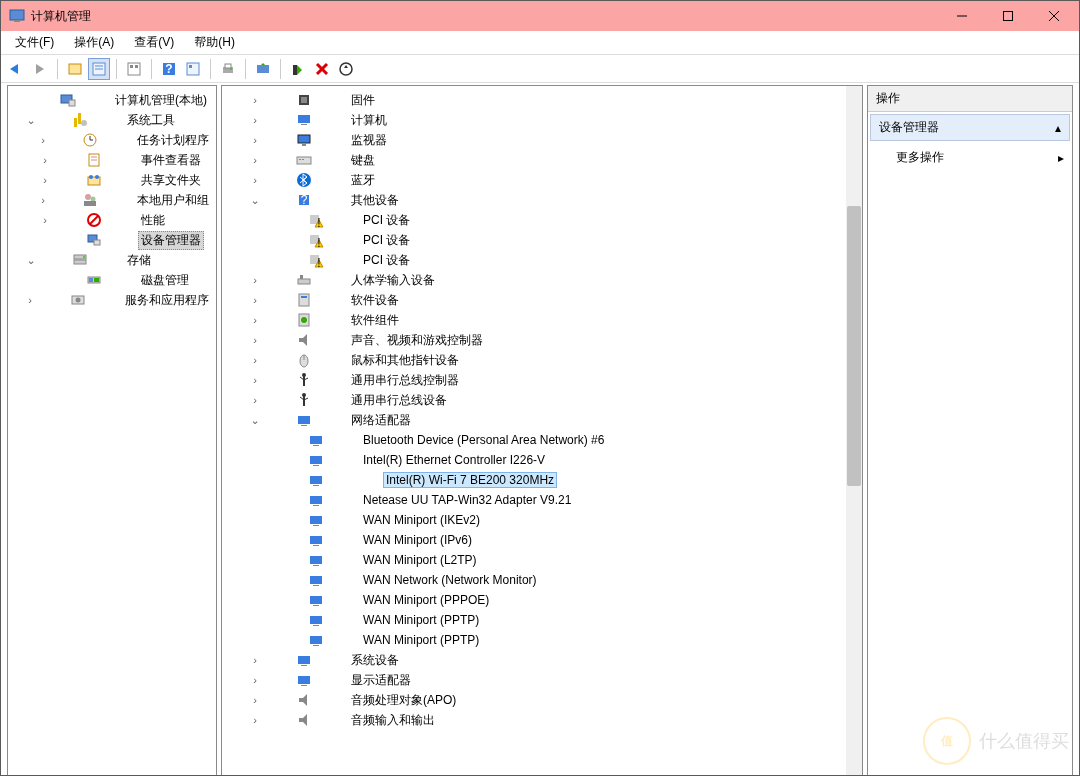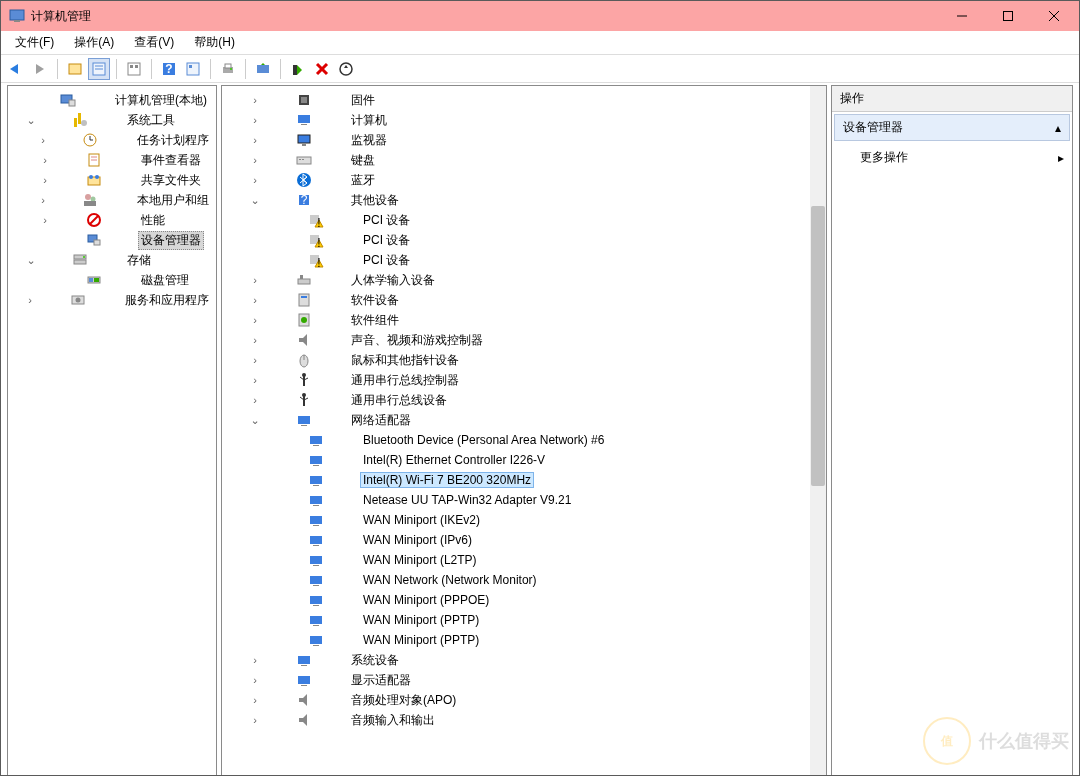--- a/index.html
+++ b/index.html
@@ -13,38 +13,38 @@
 .menubar { height: 24px; display: flex; align-items: center; padding: 0 4px; border-bottom: 1px solid #ddd; background:#fff;text-align:right;}
 .menubar span { padding: 2px 10px; }
 .toolbar { height: 28px; display: flex; align-items: center; padding: 0 4px; border-bottom: 1px solid #ddd; background:#fff; gap:2px;}
 .toolbar-sep { width:1px; height:20px; background:#ccc; margin:0 4px;}
 .tbtn { width: 22px; height: 22px; display: flex; align-items: center; justify-content: center; border:1px solid transparent;}
 .tbtn.active { border:1px solid #7a9fd6; background:#d5e2f5; }
 .work { display: flex; height: calc(100% - 82px); }
 .panel { height:100%; overflow:auto; border:1px solid #8a8a8a; background:#fff; }
 .panel.left { width: 210px; margin:2px 2px 2px 6px;}
 .panel.center { flex:1; margin:2px; position:relative;}
-.panel.right { width: 242px; margin:2px 6px 2px 2px;}
+.panel.right { width: 206px; margin:2px 6px 2px 2px;}
 .tree { padding: 4px 2px; white-space: nowrap; }
 .node { display:flex; align-items:center; height:20px; padding:0 2px;gap:32px; }
 .node .expand { width:14px; text-align:center; color:#666; font-size:11px; cursor:default;}
 .node .icon { width:16px; height:16px; margin:0 4px 0 2px; flex-shrink:0;}
 .node .label { padding:0 3px; }
 .node.selected .label { background:#d7d7d7; border:1px dotted #888; padding:0 2px;}
-.node.highlighted .label { background:#cce8ff; border:1px solid #7eb4ea; padding:0 2px;}
+.node.highlighted .label { background:#cce8ff; border:1px solid #7eb4ea; padding:0 2px;margin-left:23px;}
 .indent-1 { padding-left: 14px; }
 .indent-2 { padding-left: 28px; }
 .actions-header { background:#f0f0f0; padding:4px 8px; border-bottom:1px solid #ccc; font-weight:normal;}
 .actions-section { background:#e4eefb; border:1px solid #b8c8e0; padding:4px 8px; margin:2px; display:flex; justify-content:space-between; align-items:center;}
 .actions-item { padding:6px 8px 6px 28px; display:flex; justify-content:space-between; align-items:center;}
 .scrollbar-v { position:absolute; right:0; top:0; bottom:0; width:16px; background:#f0f0f0;}
 .scrollbar-thumb { position:absolute; right:1px; width:14px; background:#c1c1c1; top:120px; height:280px; border-radius:2px;}
 .watermark { position:absolute; right:10px; bottom:10px; opacity:0.3; display:flex; align-items:center; gap:8px;}
 .watermark .circle{width:48px;height:48px;border-radius:50%;border:2px solid #ffc234;display:flex;align-items:center;justify-content:center;font-weight:bold;color:#ffc234;}
-.watermark .txt{color:#919191;font-size:18px;font-weight:bold;}
+.watermark .txt{color:#919191;font-size:18px;font-weight:normal;}
 </style>
 </head>
 <body>
 
 <div class="titlebar">
   <span class="app-icon">
     <svg viewBox="0 0 16 16">
         <rect x="1" y="2" width="14" height="10" fill="#5a8cd6" stroke="#2a5ca0"></rect>
         <rect x="5" y="12" width="6" height="2" fill="#888"></rect>
       </svg>

